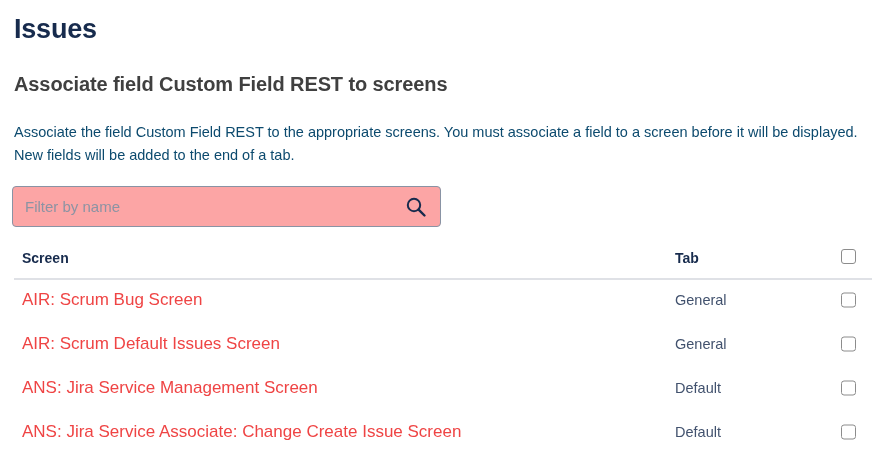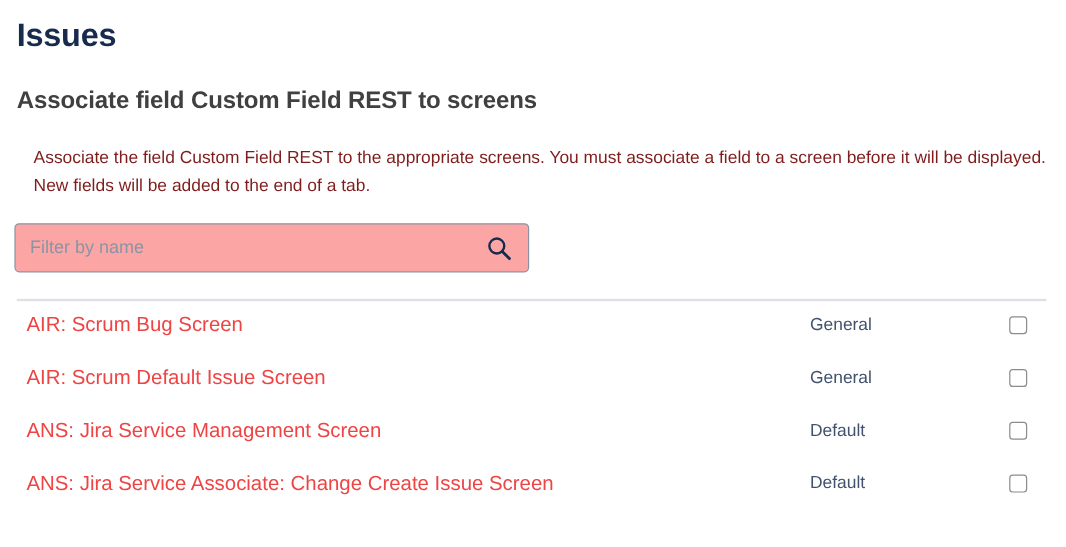--- a/index.html
+++ b/index.html
@@ -41,26 +41,26 @@
     line-height: 26px;
     font-weight: bold;
     color: #404040;
     letter-spacing: -0.1px;
     white-space: nowrap;
   }
 
   
   .description {
     position: absolute;
-    left: 28px;
+    left: 14px;
     top: 121px;
     width: 858px;
     font-size: 14.5px;
     line-height: 23px;
-    color: #7f1d1d;
+    color: #0c4a6e;
     font-weight: normal;
   }
 
   
   .filter-wrap {
     position: absolute;
     left: 12px;
     top: 186px;
     width: 429px;
     height: 41px;
@@ -170,30 +170,35 @@
   <div class="filter-wrap">
     <input class="filter-input" type="text" placeholder="Filter by name" style="">
     <svg class="search-icon" viewBox="0 0 22 22">
       <circle cx="9" cy="9" r="6.2" fill="none" stroke="#172B4D" stroke-width="2"></circle>
       <line x1="13.6" y1="13.6" x2="19.5" y2="19.5" stroke="#172B4D" stroke-width="2.4" stroke-linecap="round"></line>
     </svg>
   </div>
 
   <div class="table">
 
+    <div class="row header-row">
+      <div class="col-screen">Screen</div>
+      <div class="col-tab">Tab</div>
+      <div class="cbox"></div>
+    </div>
 
     <div class="row body-row">
       <div class="divider"></div>
       <div class="col-screen">AIR: Scrum Bug Screen</div>
       <div class="col-tab">General</div>
       <div class="cbox"></div>
     </div>
 
     <div class="row body-row">
-      <div class="col-screen">AIR: Scrum Default Issue Screen</div>
+      <div class="col-screen">AIR: Scrum Default Issues Screen</div>
       <div class="col-tab">General</div>
       <div class="cbox"></div>
     </div>
 
     <div class="row body-row">
       <div class="col-screen">ANS: Jira Service Management Screen</div>
       <div class="col-tab">Default</div>
       <div class="cbox"></div>
     </div>
 

